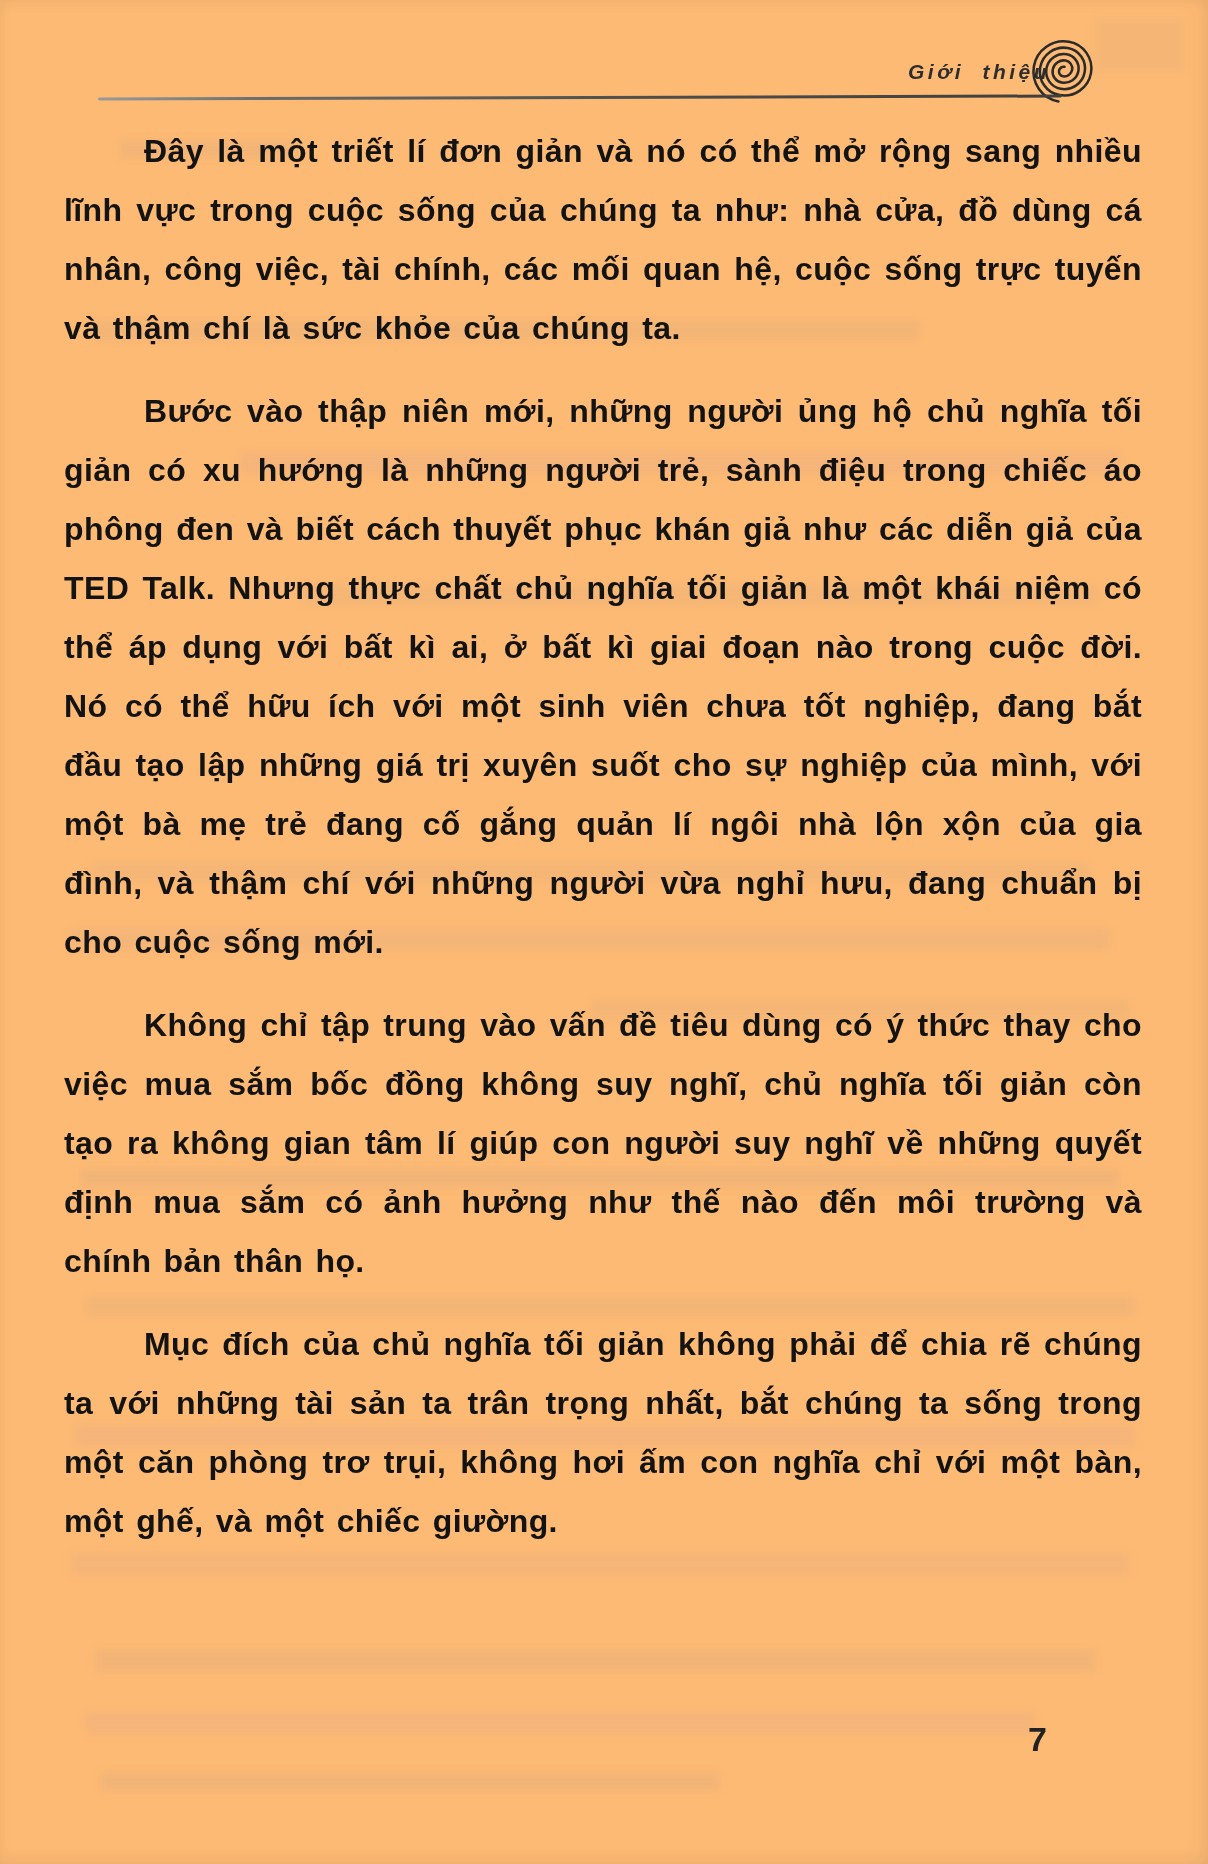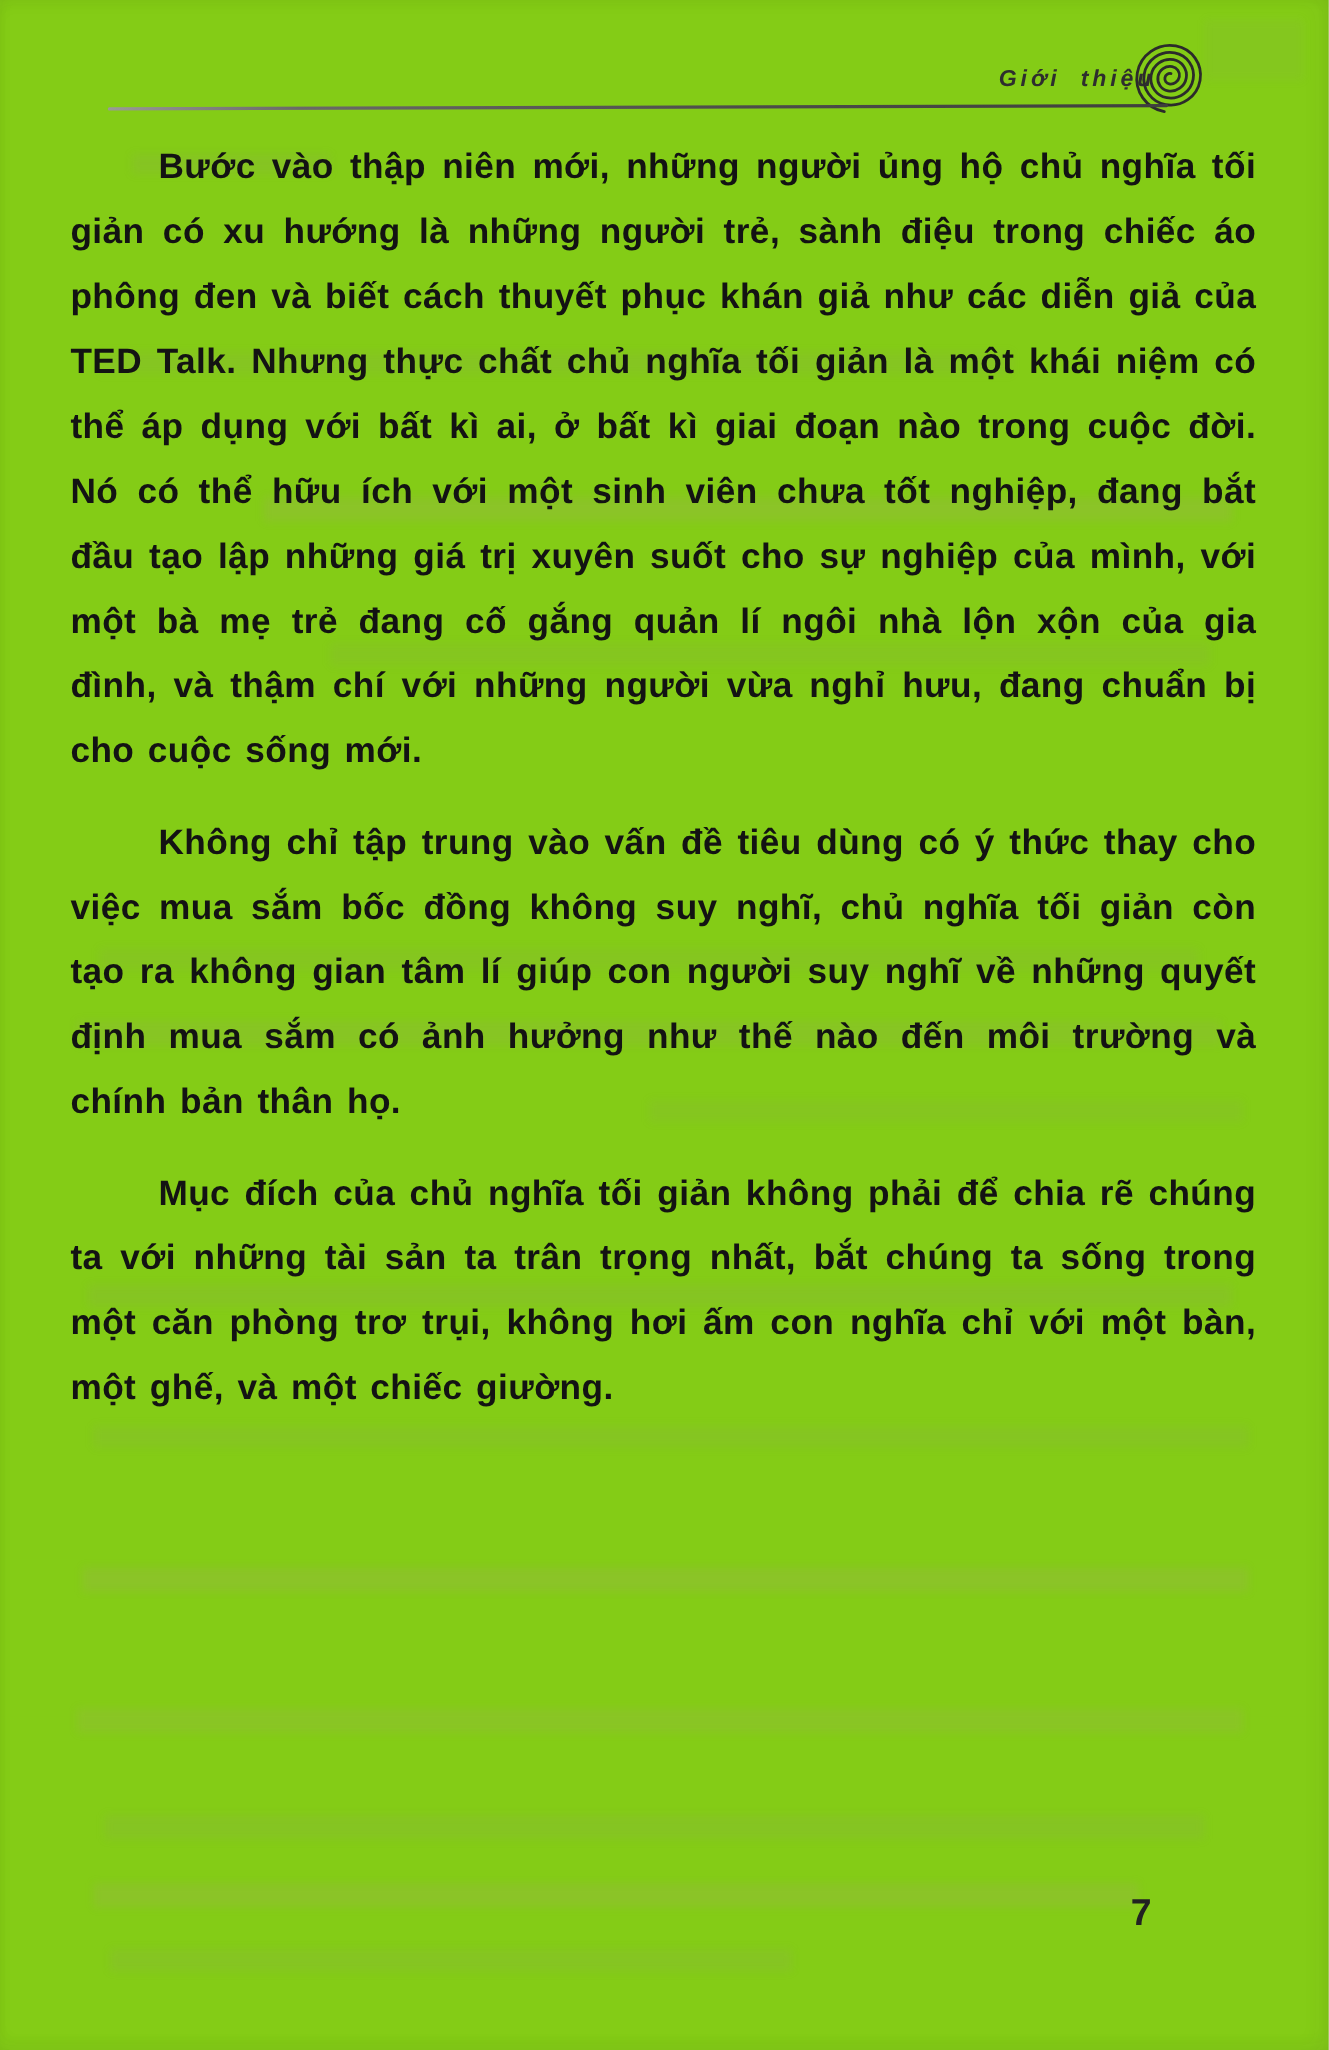--- a/index.html
+++ b/index.html
@@ -1,21 +1,21 @@
 <!DOCTYPE html>
 <html><head>
 <meta charset="utf-8">
 <style>
   html, body { margin: 0; padding: 0; background: #e8e8e6; }
   .page {
     position: relative;
     width: 1208px;
     height: 1864px;
     margin: 0 auto;
-    background: #84cc16;
+    background: #fdba74;
     overflow: hidden;
     font-family: "Liberation Sans", sans-serif;
     color: #161616;
   }
   
   .page::after {
     content: "";
     position: absolute;
     inset: 0;
     pointer-events: none;
@@ -162,20 +162,21 @@
                A 13.5 13.5 0 1 1 12 0
                A 10.5 10.5 0 1 1 -9 0
                A 7.5 7.5 0 1 1 6 0
                A 4.5 4.5 0 1 1 -3 0" fill="none" stroke="#2b2b2b" stroke-width="2.4" stroke-linecap="round"></path>
     </svg>
   </div>
 
   <div class="header-rule"></div>
 
   <main class="body-text">
+    <p>Đây là một triết lí đơn giản và nó có thể mở rộng sang nhiều lĩnh vực trong cuộc sống của chúng ta như: nhà cửa, đồ dùng cá nhân, công việc, tài chính, các mối quan hệ, cuộc sống trực tuyến và thậm chí là sức khỏe của chúng ta.</p>
     <p>Bước vào thập niên mới, những người ủng hộ chủ nghĩa tối giản có xu hướng là những người trẻ, sành điệu trong chiếc áo phông đen và biết cách thuyết phục khán giả như các diễn giả của TED Talk. Nhưng thực chất chủ nghĩa tối giản là một khái niệm có thể áp dụng với bất kì ai, ở bất kì giai đoạn nào trong cuộc đời. Nó có thể hữu ích với một sinh viên chưa tốt nghiệp, đang bắt đầu tạo lập những giá trị xuyên suốt cho sự nghiệp của mình, với một bà mẹ trẻ đang cố gắng quản lí ngôi nhà lộn xộn của gia đình, và thậm chí với những người vừa nghỉ hưu, đang chuẩn bị cho cuộc sống mới.</p>
     <p>Không chỉ tập trung vào vấn đề tiêu dùng có ý thức thay cho việc mua sắm bốc đồng không suy nghĩ, chủ nghĩa tối giản còn tạo ra không gian tâm lí giúp con người suy nghĩ về những quyết định mua sắm có ảnh hưởng như thế nào đến môi trường và chính bản thân họ.</p>
     <p>Mục đích của chủ nghĩa tối giản không phải để chia rẽ chúng ta với những tài sản ta trân trọng nhất, bắt chúng ta sống trong một căn phòng trơ trụi, không hơi ấm con nghĩa chỉ với một bàn, một ghế, và một chiếc giường.</p>
   </main>
 
   <div class="page-number">7</div>
 
 </div>
 
 </body></html>

